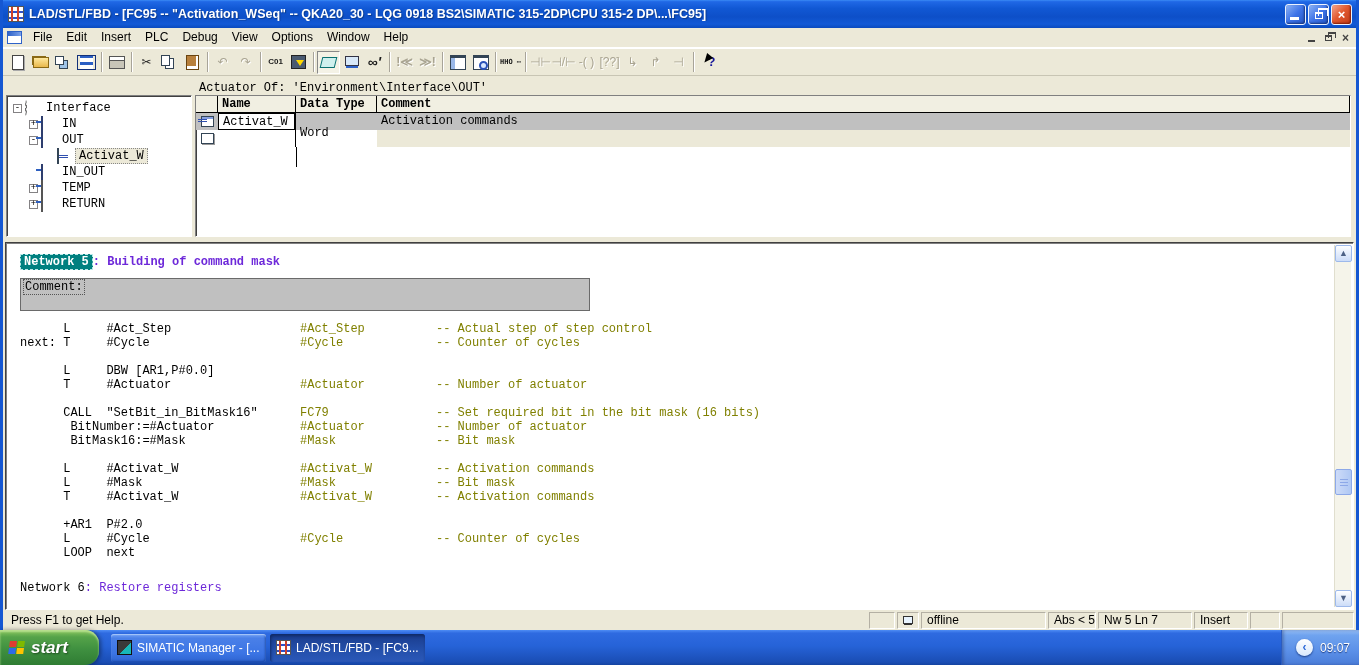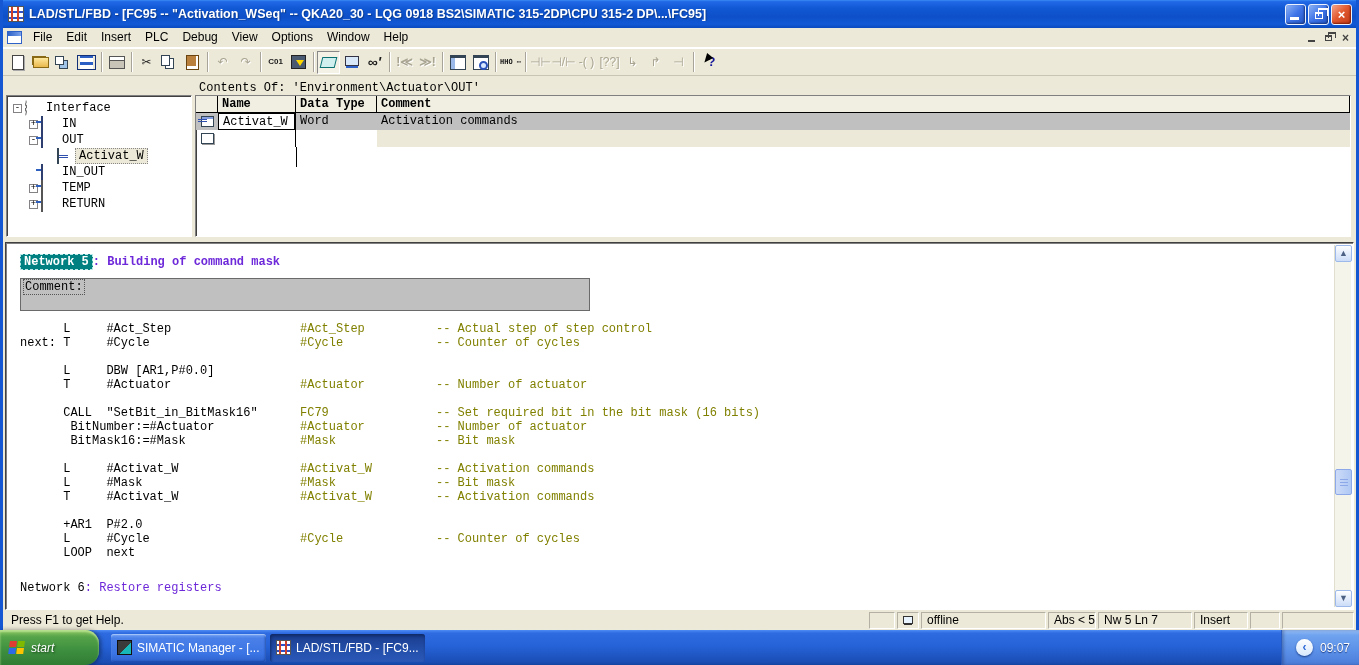--- a/index.html
+++ b/index.html
@@ -95,21 +95,21 @@
   
   .decl-box { position:absolute; left:192px; top:19px; right:5px; height:142px; background:#fff;
     border:1px solid; border-color:#808080 #FFF #FFF #808080; box-shadow:inset 1px 1px 0 #404040;
     font-family:"Liberation Mono", monospace; font-size:12px; }
   .drow { display:flex; height:17px; align-items:stretch; }
   .drow.header { background:#F1EFE2; font-weight:bold; }
   .drow.header > span { border-right:1px solid #000; border-bottom:1px solid #000; padding:1px 4px; }
   .drow.header .dicon { border-bottom:1px solid #000; }
   .dicon { flex:0 0 22px; display:flex; align-items:center; justify-content:center; position:relative; }
   .dname { flex:0 0 78px; padding:1px 4px; white-space:nowrap; overflow:hidden; }
-  .dtype { flex:0 0 81px; padding:1px 4px; }
+  .dtype { flex:0 0 81px; padding:13px 4px; }
   .dcomment { flex:1; padding:1px 4px; white-space:nowrap; overflow:hidden; }
   .drow.body .dname { border-right:1px solid #000; }
   .drow.body.selrow { background:#C0C0C0; }
   .drow.body.selrow .dname { background:#fff; border:1px solid #000; border-right-width:2px; font-weight:normal; }
   .drow.body .dcomment.beige { background:#ECE9D8; }
   .empty-var-icon { width:13px; height:11px; background:#fff; border:1px solid #345; box-shadow:1px 1px 0 #999; }
   .colline { position:absolute; left:100px; top:51px; width:1px; height:20px; background:#000; }
   
   .codepane { flex:1; margin:0 2px; position:relative; background:#fff;
     border:1px solid; border-color:#404040 #FFF #FFF #404040; box-shadow:inset 1px 1px 0 #808080; overflow:hidden; }
@@ -139,21 +139,21 @@
   .statusbar { height:20px; flex:0 0 20px; display:flex; align-items:center; gap:2px; background:#ECE9D8; padding:1px 2px; }
   .sbsec { height:17px; border:1px solid; border-color:#B4B0A4 #FFF #FFF #B4B0A4; padding:1px 5px; white-space:nowrap; overflow:hidden; display:flex; align-items:center; }
   .sbsec.main { flex:1; border-color:transparent; }
   .screen-glyph { width:11px; height:8px; border:1px solid #333; background:#E8F4FF; box-shadow:0 2px 0 -1px #333; margin:auto; }
   
   .taskbar { position:absolute; left:0; right:0; bottom:0; height:35px;
     background:linear-gradient(180deg,#4E8DF5 0%,#2E6AE0 9%,#2663D8 45%,#1A4DB4 92%,#1443A0 100%); display:flex; align-items:center; }
   .startbtn { height:35px; width:99px; display:flex; align-items:center; gap:6px; padding:0 12px 0 9px;
     background:linear-gradient(180deg,#8CC860 0%,#55A349 20%,#3F9040 55%,#2F7C33 100%);
     border-radius:0 14px 14px 0; box-shadow:2px 0 4px rgba(0,0,0,.4), inset 0 2px 2px #B8E090; }
-  .startbtn .slabel { color:#fff; font-size:12px; font-weight:normal; font-style:italic; text-shadow:1px 1px 2px #1E4A1E; }
+  .startbtn .slabel { color:#fff; font-size:17px; font-weight:bold; font-style:italic; text-shadow:1px 1px 2px #1E4A1E; }
   .winflag { width:16px; height:14px; display:grid; grid-template-columns:7px 7px; grid-template-rows:6px 6px; gap:1px; transform:skewX(-8deg); }
   .winflag span:nth-child(1){background:#E03C32;} .winflag span:nth-child(2){background:#7FBA00;}
   .winflag span:nth-child(3){background:#2E6AE8;} .winflag span:nth-child(4){background:#FFC300;}
   .taskitems { display:flex; gap:4px; margin-left:12px; flex:1; }
   .taskbtn { width:155px; height:28px; border-radius:3px; display:flex; align-items:center; gap:5px; padding:0 6px; color:#fff; white-space:nowrap; overflow:hidden;
     background:linear-gradient(180deg,#74A2F4 0%,#4A80E8 15%,#3B74E4 70%,#2E64D0 100%); box-shadow:inset 0 1px 1px #A8C8FA, inset -1px -1px 2px #1A48A8; }
   .taskbtn.active { background:linear-gradient(180deg,#1A3C8C 0%,#2450AC 60%,#2B58B8 100%); box-shadow:inset 1px 2px 3px #102A66; }
   .taskbtn .tico { width:15px; height:15px; flex:0 0 15px; }
   .simatic-ico { background:linear-gradient(135deg,#3A3A3A 55%,#18B8B8 55%); border:1px solid #111; }
   .tray { height:35px; width:78px; display:flex; align-items:center; justify-content:flex-end; gap:7px; padding:0 9px 0 4px;
@@ -358,21 +358,21 @@
         <span class="tbtn toolbar-separator">
           
         </span>
 
         <span class="tbtn help-icon">
           <span class="glyph">?</span>
         </span>
       </div>
 
     <div class="toppane">
-      <div class="contents-caption">Contents Of: 'Environment\Actuator\OUT'</div>
+      <div class="contents-caption">Actuator Of: 'Environment\Interface\OUT'</div>
 
       <div class="tree-box">
 
           <div class="trow">
             <span class="ind" style="width: 0px;"></span>
             <span class="exp">-</span>
             <span class="ticon"><span class="interface-icon"></span></span>
             <span class="tlabel">Interface</span>
           </div>
 

